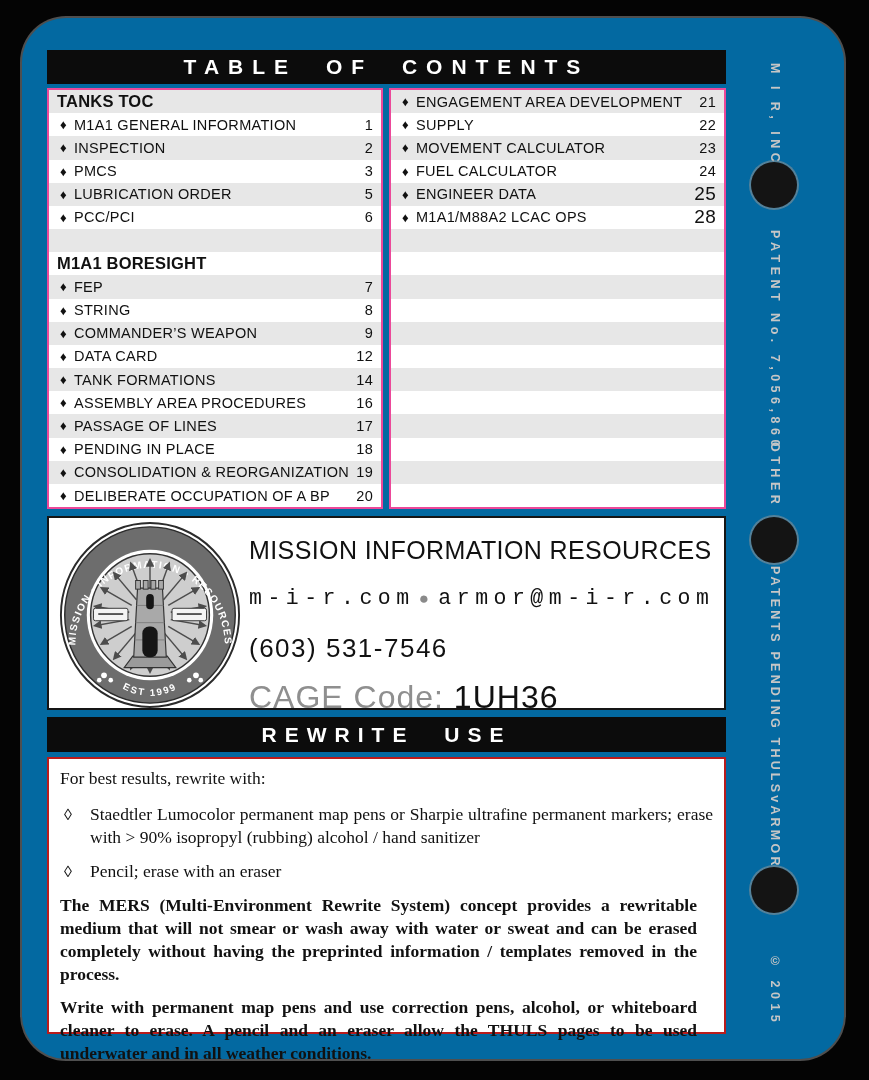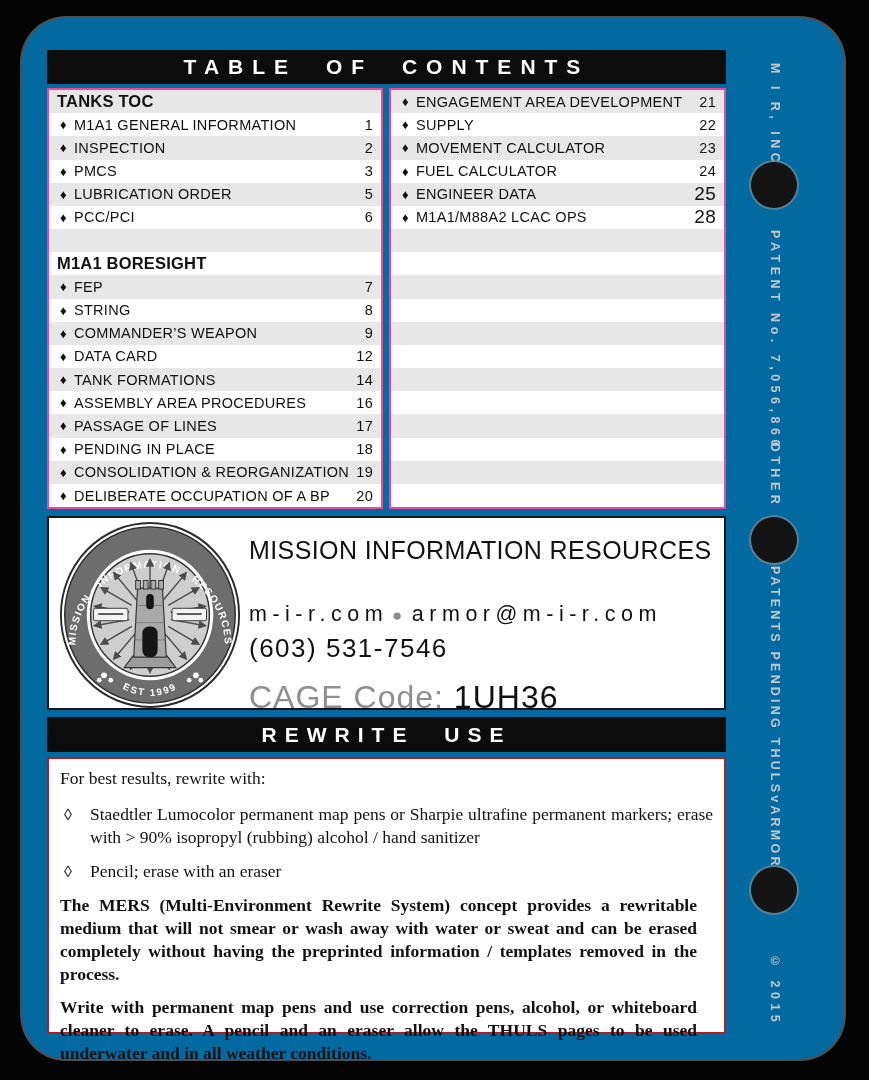--- a/index.html
+++ b/index.html
@@ -36,21 +36,21 @@
   .toc-row .num{margin-left:auto;padding-right:2px;font-size:14.5px;}
   .toc-row.large .num{font-size:19px;}
   .toc-row.header{font-weight:bold;font-size:16.5px;letter-spacing:.2px;padding-left:8px;}
   
   .pub-box{
     position:absolute;left:25px;top:498px;width:679px;height:194px;
     border:2px solid #151515;box-sizing:border-box;background:#fff;
   }
   .seal{position:absolute;left:10px;top:3px;}
   .pub-name{position:absolute;left:200px;top:18px;font-size:25px;font-weight:normal;letter-spacing:.4px;white-space:nowrap;}
-  .pub-contact{position:absolute;left:200px;top:84px;font-size:21.5px;letter-spacing:5.5px;white-space:nowrap;}
+  .pub-contact{position:absolute;left:200px;top:68px;font-size:21.5px;letter-spacing:5.5px;white-space:nowrap;font-family:Liberation Mono, monospace;}
   .pub-contact .dot{color:#8a8a8a;font-size:17px;margin:0 4px;}
   .pub-phone{position:absolute;left:200px;top:115px;font-size:26px;letter-spacing:1.5px;}
   .pub-cage{position:absolute;left:200px;top:161px;font-size:32px;letter-spacing:1px;white-space:nowrap;text-align:center;}
   .pub-cage .muted{color:#8f8f8f;}
   
   .rw-box{
     position:absolute;left:25px;top:739px;width:679px;height:277px;
     border:2px solid #b91c1c;box-sizing:border-box;background:#fff;
     font-family:"Liberation Serif",serif;font-size:17.5px;line-height:23px;
     padding:8px 11px;

